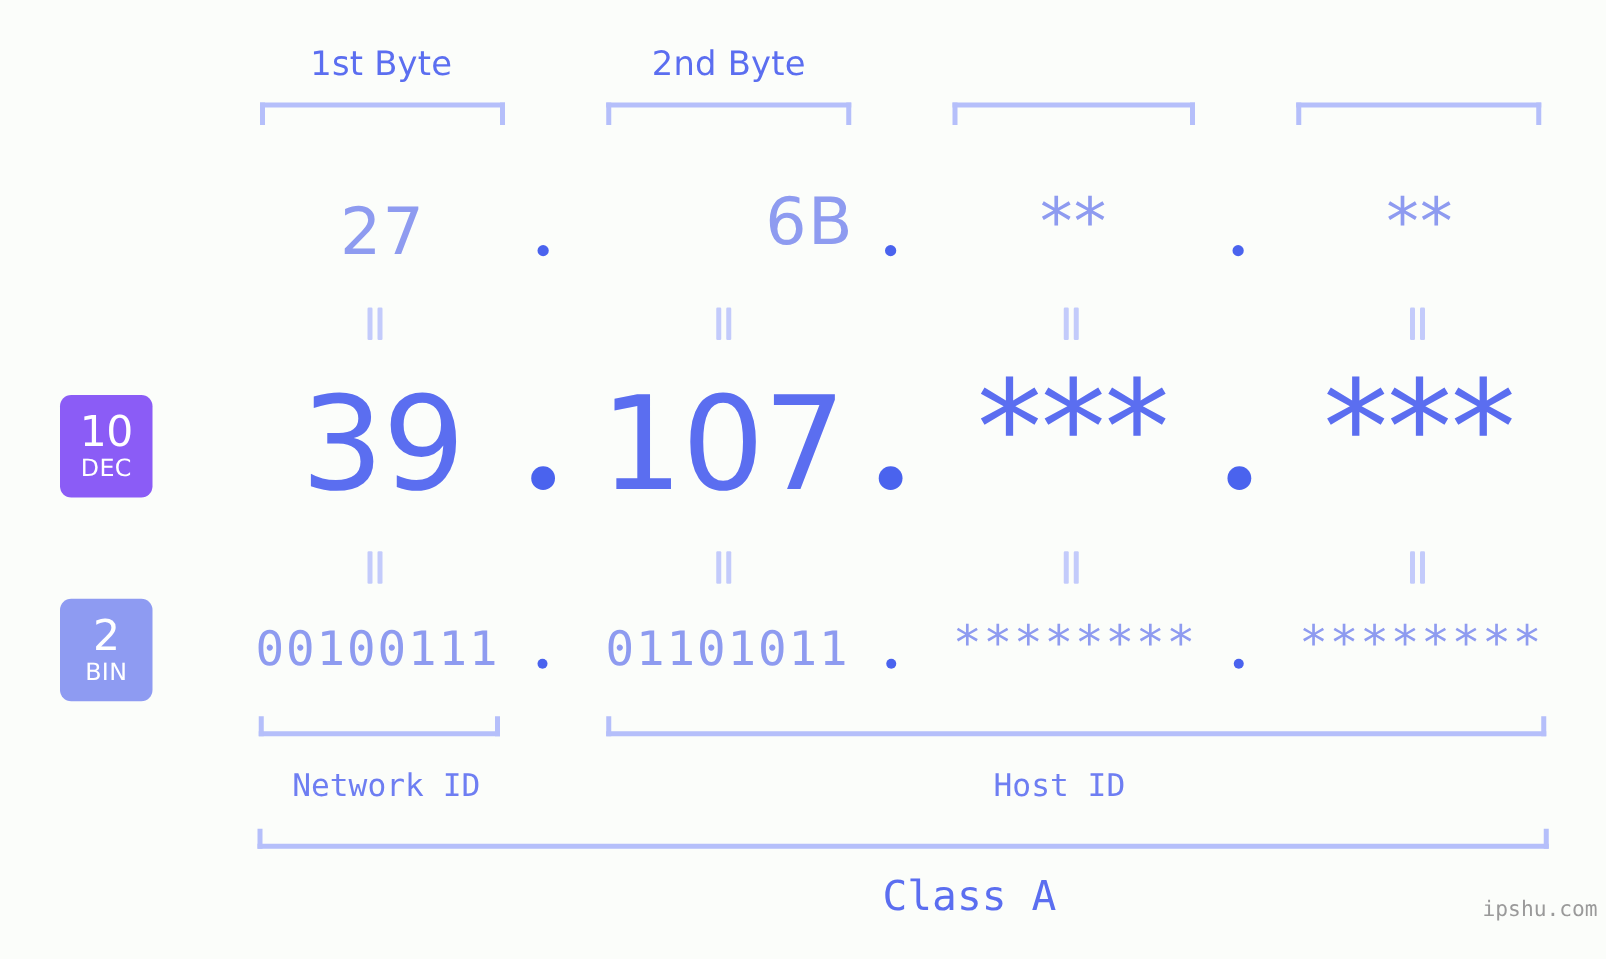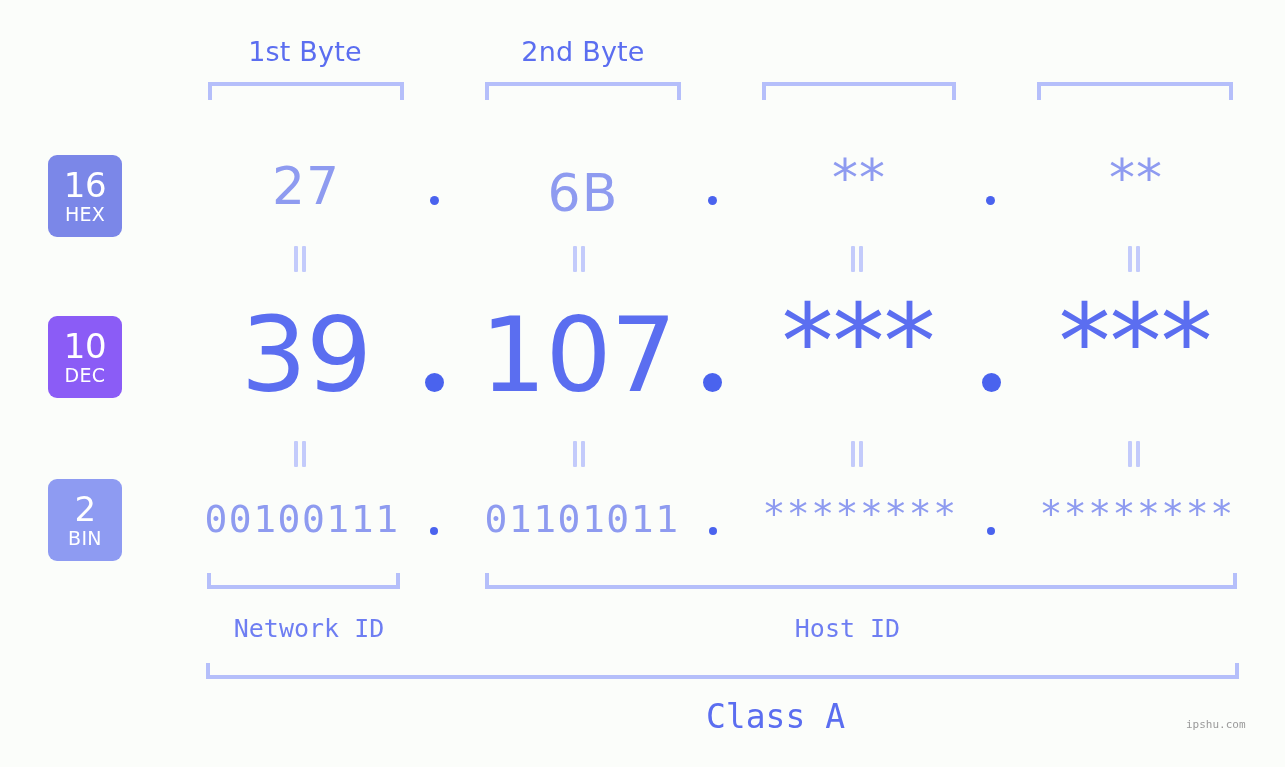--- a/index.html
+++ b/index.html
@@ -150,46 +150,42 @@
     font-family: "DejaVu Sans Mono", monospace;
     font-size: 33px;
     white-space: nowrap;
   }
 
   
   .watermark {
     position: absolute;
     color: #9a9a9a;
     font-family: "DejaVu Sans Mono", monospace;
-    font-size: 11px;
+    font-size: 17px;
     white-space: nowrap;
   }
 </style>
 </head>
 <body>
 
 <div id="stage">
 
   <div class="byte-label" style="left:205px; top:36px; width:200px;">1st Byte</div>
   <div class="byte-label" style="left:483px; top:36px; width:200px;">2nd Byte</div>
 
   <div class="bracket bracket-down" style="left:208px; top:82px; width:196px;"></div>
   <div class="bracket bracket-down" style="left:485px; top:82px; width:196px;"></div>
   <div class="bracket bracket-down" style="left:762px; top:82px; width:194px;"></div>
   <div class="bracket bracket-down" style="left:1037px; top:82px; width:196px;"></div>
 
-  <div class="badge" style="left:48px; top:155px; background:#7b87e8;">
-    <span class="num">16</span>
-    <span class="nm">HEX</span>
-  </div>
 
   <div class="row-hex">
     <div class="cell" style="left:206px; top:160px; width:200px;">27</div>
     <div class="dot dot-sm" style="left:430px; top:196px;"></div>
-    <div class="cell" style="left:483px; top:167px; width:200px;">6B</div>
+    <div class="cell" style="left:483px; top:152px; width:200px;text-align:right;">6B</div>
     <div class="dot dot-sm" style="left:708px; top:196px;"></div>
     <div class="cell masked" style="left:759px; top:152px; width:200px;">**</div>
     <div class="dot dot-sm" style="left:986px; top:196px;"></div>
     <div class="cell masked" style="left:1036px; top:152px; width:200px;">**</div>
   </div>
 
   <div class="eq" style="left:294px; top:246px;">
     <i class="a"></i>
       <i class="b"></i>
   </div>

